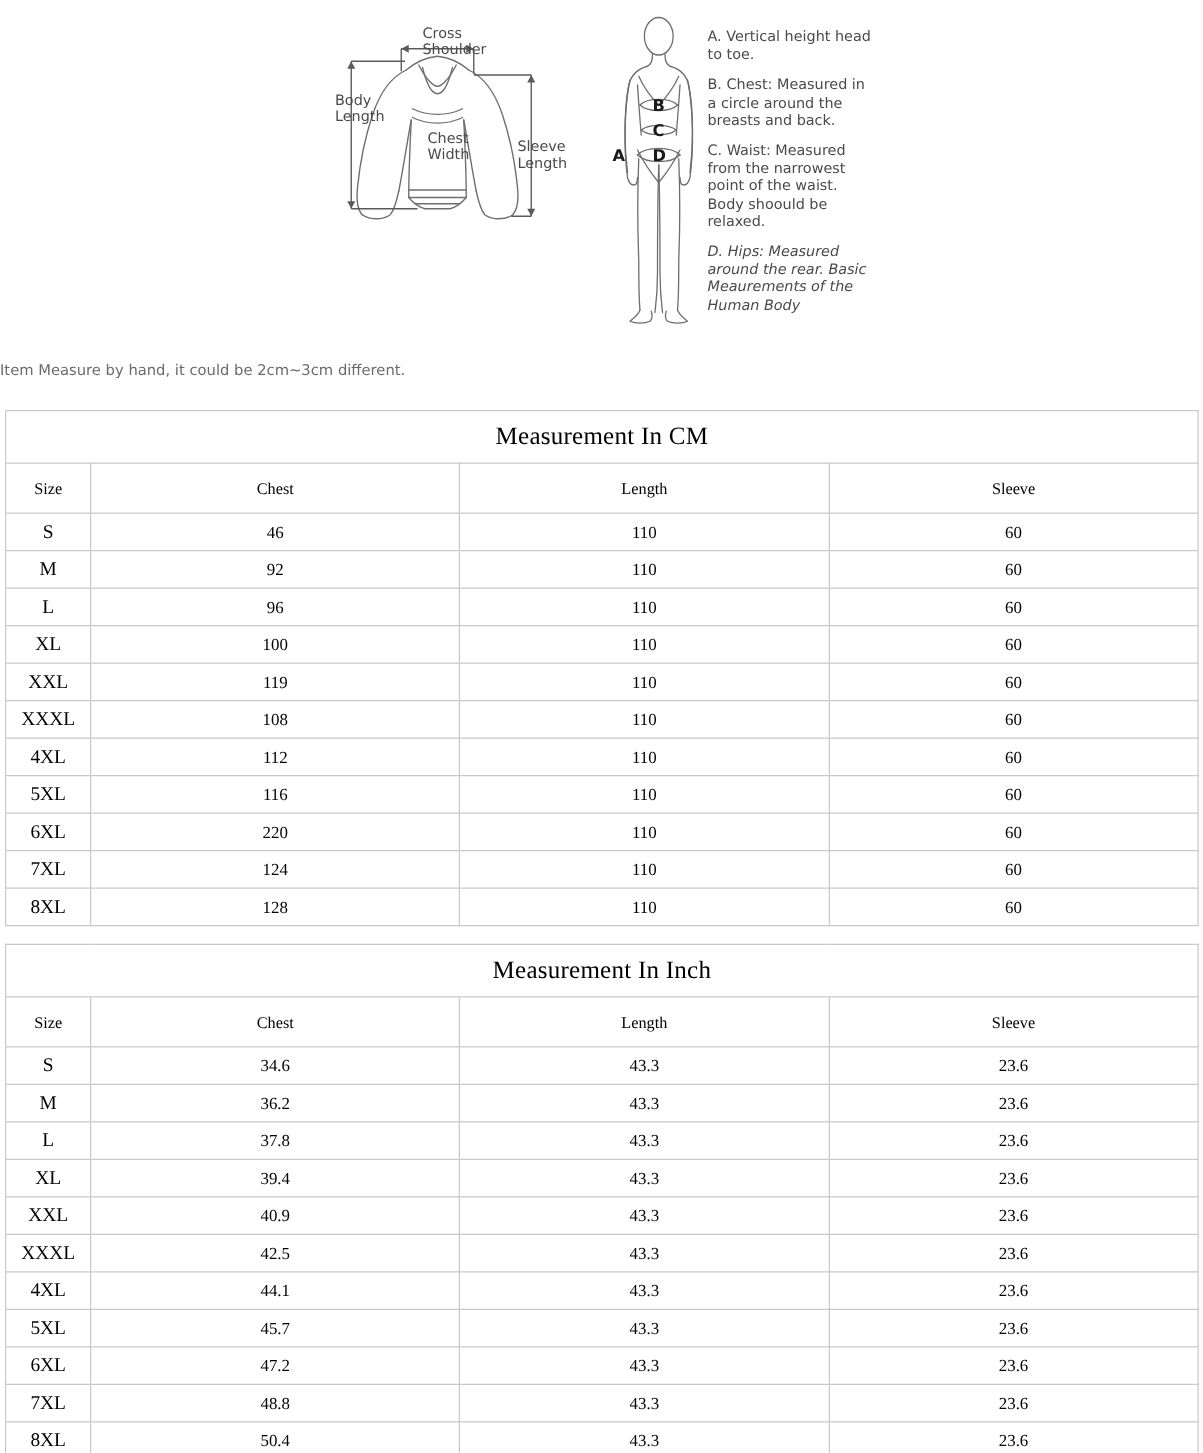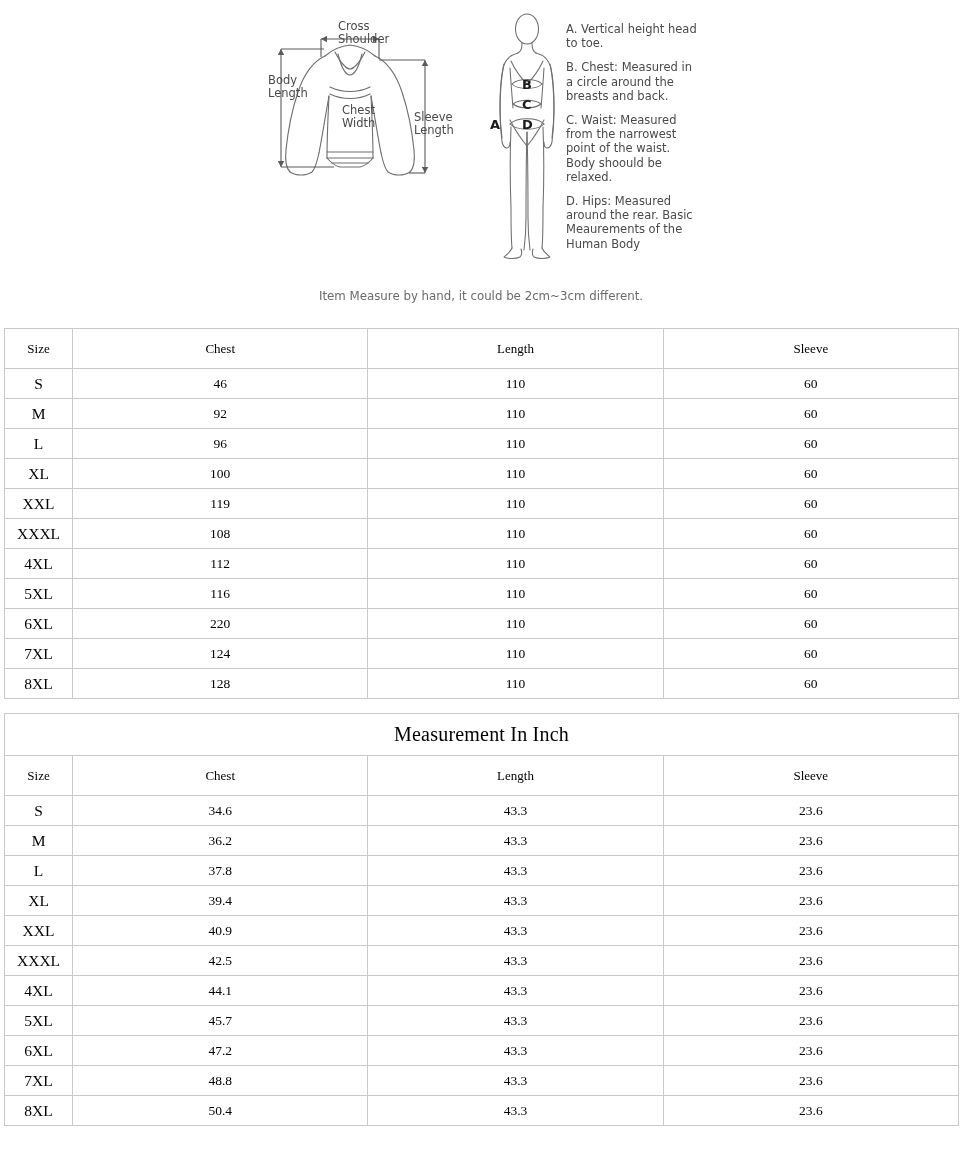--- a/index.html
+++ b/index.html
@@ -56,28 +56,28 @@
     position: absolute;
     left: 566px;
     top: 22px;
     width: 132px;
     font-family: "DejaVu Sans", sans-serif;
     font-size: 11.5px;
     line-height: 14.2px;
     color: #4a4a4a;
   }
   #measure-key .key-item { margin-bottom: 10px; }
-  #measure-key .key-item:last-child { margin-bottom: 0; }
+  #measure-key .key-item:last-child { margin-bottom: 0; font-style: italic; }
 
   #note-line {
     position: absolute;
     left: 0;
     top: 289px;
     width: 962px;
-    text-align: center;
+    text-align: left;
     font-family: "DejaVu Sans", sans-serif;
     font-size: 11.8px;
     color: #6b6b6b;
   }
 
   
   .size-table {
     border-collapse: collapse;
     table-layout: fixed;
     width: 955px;
@@ -252,20 +252,23 @@
 </div>
 
 <table class="size-table" id="table-cm">
   <colgroup>
     <col class="col-size">
       <col class="col-chest">
       <col class="col-length">
       <col class="col-sleeve">
   </colgroup>
   <tbody>
+    <tr>
+      <td class="tbl-title" colspan="4">Measurement In CM</td>
+    </tr>
     <tr>
       <td class="col-head">Size</td>
       <td class="col-head">Chest</td>
       <td class="col-head">Length</td>
       <td class="col-head">Sleeve</td>
     </tr>
   </tbody>
   <tbody id="cm-body">
       <tr class="data-row">
         <td class="size-cell">S</td>

